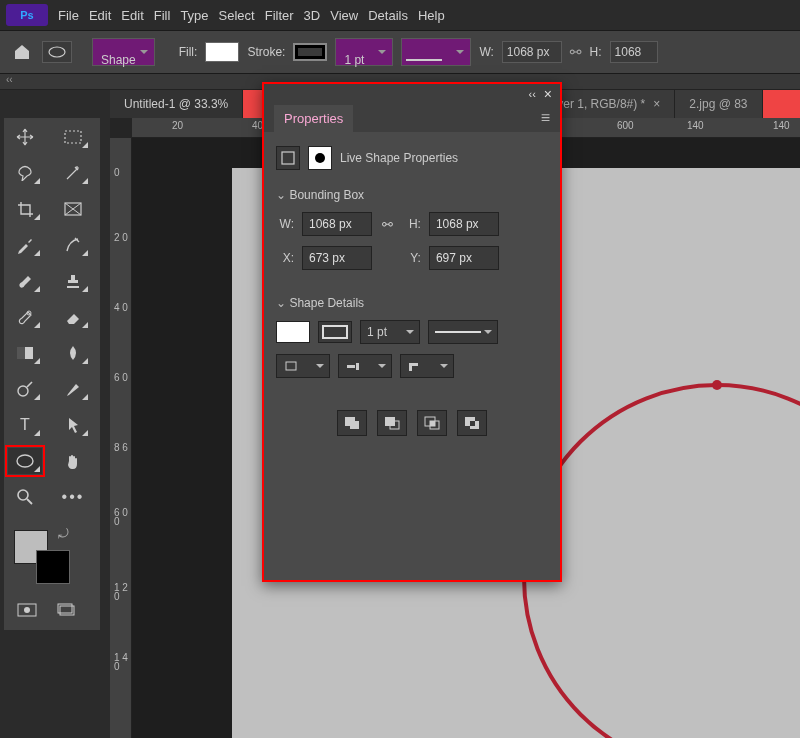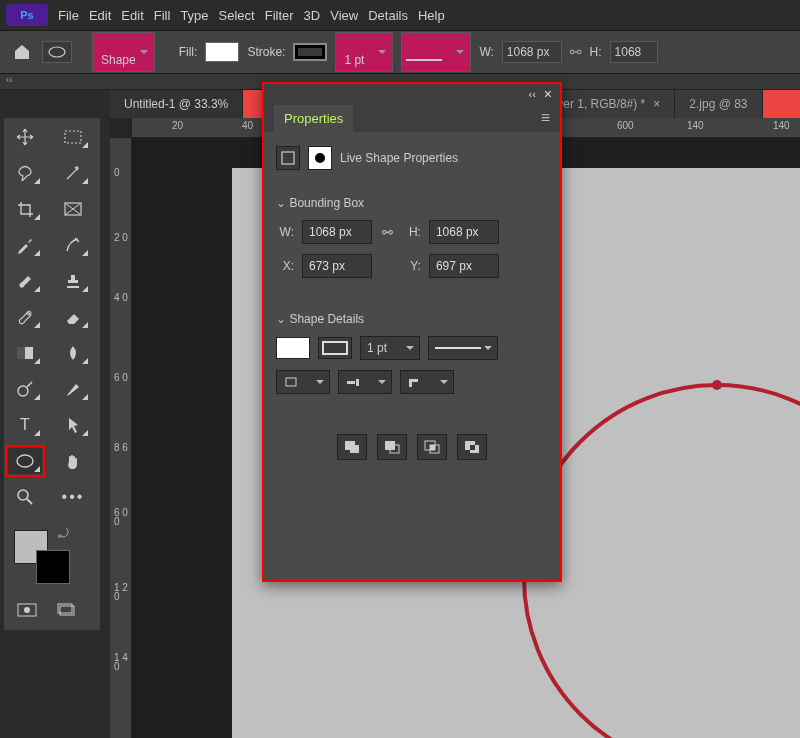--- a/index.html
+++ b/index.html
@@ -8,21 +8,21 @@
 
 .menubar { height: 30px; background: #2b2b2b; display: flex; align-items: center; padding-left: 6px; gap: 10px; }
 .ps-logo { width: 42px; height: 22px; background: #4c1d95; color: #31a8ff; font-weight: bold; font-size: 11px; display: flex; align-items: center; justify-content: center; border-radius: 3px; }
 .menu-item { color: #d0d0d0; font-size: 13px; cursor: default; }
 
 
 .optionsbar { height: 44px; background: #424242; display: flex; align-items: center; padding: 0 10px; gap: 8px; border-top: 1px solid #1a1a1a; border-bottom: 1px solid #1a1a1a;}
 .home-btn { width: 24px; height: 24px; display:flex; align-items:center; justify-content:center; }
 .ellipse-ico { width: 30px; height: 22px; border: 1px solid #5a5a5a; display:flex; align-items:center; justify-content:center; background:#3a3a3a; }
 .ellipse-ico svg { display:block;}
-.ob-dropdown { background:#be185d; border:1px solid #5a5a5a; height:40px; padding:16px 18px 0 8px; display:flex; align-items:center; position:relative; font-size:12px; color:#ccc;}
+.ob-dropdown { background:#701a75; border:1px solid #5a5a5a; height:28px; padding:16px 18px 0 8px; display:flex; align-items:center; position:relative; font-size:12px; color:#ccc;}
 .ob-dropdown::after { content:""; position:absolute; right:6px; top:50%; border:4px solid transparent; border-top-color:#999; transform:translateY(-2px);}
 .ob-label { color:#ccc; font-size:12px;}
 .fill-swatch { width:34px; height:20px; background:#fff; border:1px solid #666;}
 .stroke-swatch { width:34px; height:18px; background:#000; border:2px solid #888; position:relative;}
 .stroke-swatch::after{content:""; position:absolute; inset:3px; background:#3a3a3a;}
 .ob-input { width:60px; height:22px; background:#3a3a3a; border:1px solid #5a5a5a; color:#ccc; padding:0 4px; font-size:12px;}
 .stroke-line { width:36px; height:2px; background:#ccc;}
 .link-ico { font-size:14px; color:#aaa; }
 
 
@@ -53,26 +53,26 @@
 .ruler-v .vlabel { position:absolute; left:4px; font-size:10px; color:#bbb; line-height:0.9; width:14px; word-break:break-all;}
 .canvas { position:absolute; top:20px; left:22px; right:0; bottom:0; background:#1e1e1e;}
 .artboard { position:absolute; left:100px; top:30px; right:0; bottom:0; background:#c0c0c0;}
 .circle-shape { position:absolute; left:290px; top:215px; width:390px; height:390px; border:4px solid #b02030; border-radius:50%;}
 .anchor { position:absolute; width:10px; height:10px; background:#b02030; border-radius:50%;}
 
 
 .props-panel { position:absolute; left:262px; top:82px; width:300px; height:500px; background:#4a4a4a; border:2px solid #ff0000; z-index:50; box-shadow:0 4px 14px rgba(0,0,0,0.5);}
 .pp-top { height:20px; display:flex; justify-content:flex-end; align-items:center; gap:8px; padding-right:8px; color:#ddd; background:#3e3e3e;}
 .pp-tab { height:28px; background:#3e3e3e; display:flex; align-items:center; justify-content:space-between; padding:0 10px;}
-.pp-tab-label { background:#4a4a4a; padding:6px 10px; font-size:13px; color:#bef264; font-weight:500;}
+.pp-tab-label { background:#4a4a4a; padding:6px 10px; font-size:13px; color:#f9a8d4; font-weight:500;}
 .pp-menu { color:#bbb; font-size:16px;}
 .pp-body { padding:8px 12px; color:#ccc;}
 .pp-head { display:flex; align-items:center; gap:8px; padding:6px 0 10px;}
 .pp-ico { width:24px; height:24px; border:1px solid #222; background:#3a3a3a; display:flex; align-items:center; justify-content:center;}
-.pp-section { padding:8px 0;margin-top:8px;}
+.pp-section { padding:8px 0;}
 .pp-sec-title { color:#ccc; font-size:12px; margin-bottom:10px;}
 .pp-sec-title::before { content:"⌄ "; color:#bbb;}
 .pp-row { display:flex; align-items:center; gap:8px; margin-bottom:10px;}
 .pp-input { width:70px; height:24px; background:#3a3a3a; border:1px solid #222; color:#ddd; padding:0 6px; font-size:12px;}
 .pp-lbl { width:18px; text-align:right; color:#ccc;}
 .pp-link { color:#ccc; font-size:13px; padding:0 2px;}
 .pp-swatch { width:34px; height:22px; border:1px solid #222;}
 .pp-dd { height:24px; border:1px solid #222; background:#3a3a3a; display:flex; align-items:center; padding:0 16px 0 6px; position:relative; font-size:12px;}
 .pp-dd::after{content:""; position:absolute; right:5px; top:50%; border:4px solid transparent; border-top-color:#bbb; transform:translateY(-2px);}
 .pp-stroke-prev { width:46px; height:2px; background:#ddd;}
@@ -290,29 +290,29 @@
           <rect x="3" y="3" width="14" height="9" fill="none" stroke="#ccc"></rect>
           <rect x="1" y="1" width="14" height="9" fill="none" stroke="#ccc"></rect>
         </svg>
       </div>
   </div>
 </div>
 
 <div class="canvas-area">
   <div class="ruler-h">
     <span class="tick" style="left:40px">20</span>
-    <span class="tick" style="left:110px">40</span>
+    <span class="tick" style="left:120px">40</span>
     <span class="tick" style="left:485px">600</span>
     <span class="tick" style="left:555px">140</span>
     <span class="tick" style="left:641px">140</span>
   </div>
   <div class="ruler-v">
     <div class="vlabel" style="top:30px">0</div>
     <div class="vlabel" style="top:95px">2 0</div>
-    <div class="vlabel" style="top:155px">4 0</div>
+    <div class="vlabel" style="top:165px">4 0</div>
     <div class="vlabel" style="top:235px">6 0</div>
     <div class="vlabel" style="top:305px">8 6</div>
     <div class="vlabel" style="top:370px">6 0 0</div>
     <div class="vlabel" style="top:445px">1 2 0</div>
     <div class="vlabel" style="top:515px">1 4 0</div>
   </div>
   <div class="canvas">
     <div class="artboard">
       <div class="circle-shape">
         <div class="anchor" style="left:50%;top:-7px;transform:translateX(-50%)"></div>

